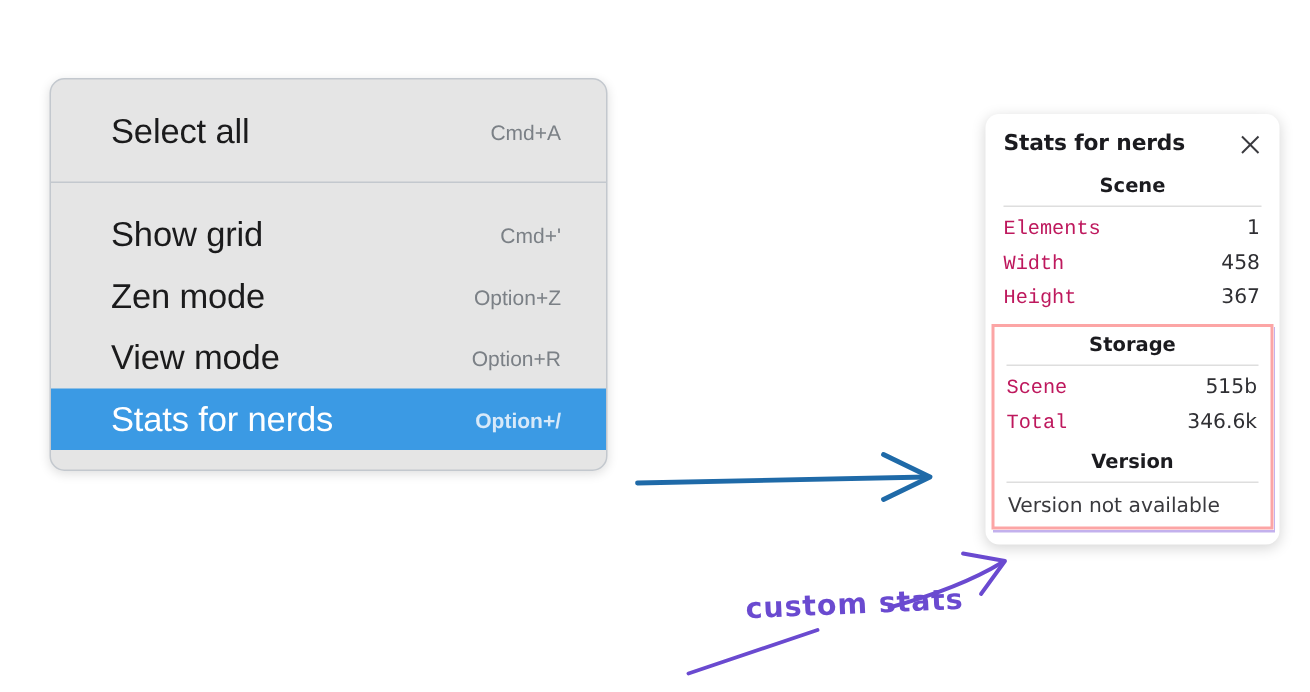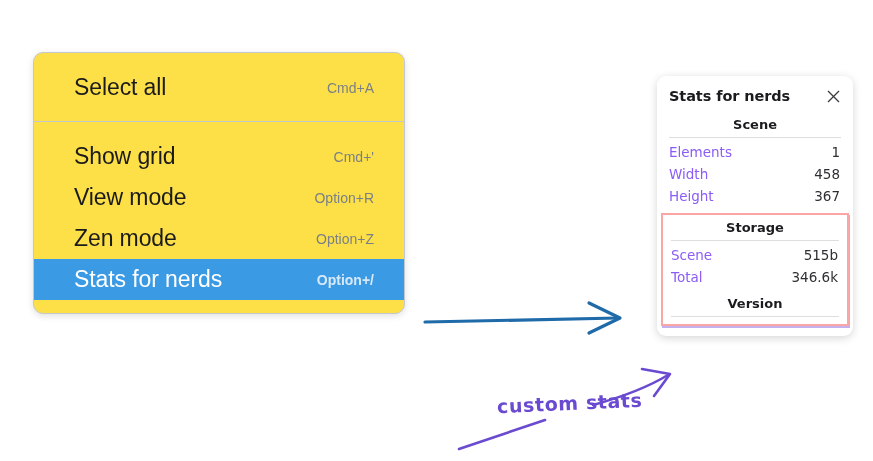--- a/index.html
+++ b/index.html
@@ -15,21 +15,21 @@
     font-family: "Liberation Sans", sans-serif;
     -webkit-font-smoothing: antialiased;
   }
 
   
   #context-menu {
     position: absolute;
     left: 33px;
     top: 52px;
     width: 372px;
-    background: #fde047;
+    background: #e5e5e5;
     border: 1px solid #c3c8ce;
     border-radius: 10px;
     box-shadow: 0 2px 7px rgba(0,0,0,0.13);
     overflow: hidden;
     box-sizing: border-box;
   }
   .menu-group { padding: 6px 0; }
   .menu-group.group-top { padding: 14px 0 13px 0; }
   .menu-group.group-bottom { padding: 14px 0 13px 0; }
   .menu-divider {
@@ -109,21 +109,21 @@
     margin: 0 3px 3px 3px;
   }
   .sp-row {
     display: flex;
     justify-content: space-between;
     align-items: baseline;
     font-size: 13.5px;
     color: #2f2f33;
     padding: 3px 4px 3px 3px;
   }
-  .sp-row .sp-key { color: #8b5cf6; }
+  .sp-row .sp-key { color: #be185d; font-family: Liberation Mono, monospace; }
   .sp-row .sp-val { color: #2f2f33; }
   .sp-fullrow {
     font-size: 13.5px;
     color: #3a3a3e;
     padding: 4px 4px 2px 4px;
   }
 
   
   .sp-highlight {
     border: 2px solid #fca5a5;
@@ -166,26 +166,26 @@
   </div>
 
   <div class="menu-divider"></div>
 
   <div class="menu-group group-bottom">
     <div class="menu-item">
       <span class="mi-label">Show grid</span>
       <span class="mi-shortcut">Cmd+'</span>
     </div>
     <div class="menu-item">
+      <span class="mi-label">Zen mode</span>
+      <span class="mi-shortcut">Option+Z</span>
+    </div>
+    <div class="menu-item">
       <span class="mi-label">View mode</span>
       <span class="mi-shortcut">Option+R</span>
-    </div>
-    <div class="menu-item">
-      <span class="mi-label">Zen mode</span>
-      <span class="mi-shortcut">Option+Z</span>
     </div>
     <div class="menu-item selected">
       <span class="mi-label">Stats for nerds</span>
       <span class="mi-shortcut">Option+/</span>
     </div>
   </div>
 </div>
 
 <div id="stats-panel">
 
@@ -225,20 +225,21 @@
     </div>
     <div class="sp-row">
       <span class="sp-key">Total</span>
       <span class="sp-val">346.6k</span>
     </div>
 
     <div class="sp-block-gap"></div>
 
     <div class="sp-section-title">Version</div>
     <div class="sp-hr"></div>
+    <div class="sp-fullrow">Version not available</div>
   </div>
 </div>
 
 <svg id="annotations" viewBox="0 0 873 461">
 
   <g>
     <path d="M425 322 L618 318" stroke="#1f6aa8" stroke-width="3.2" fill="none" stroke-linecap="round"></path>
     <path d="M589 303 L620 318 L589 333" stroke="#1f6aa8" stroke-width="3.2" fill="none" stroke-linecap="round" stroke-linejoin="round"></path>
   </g>
 

